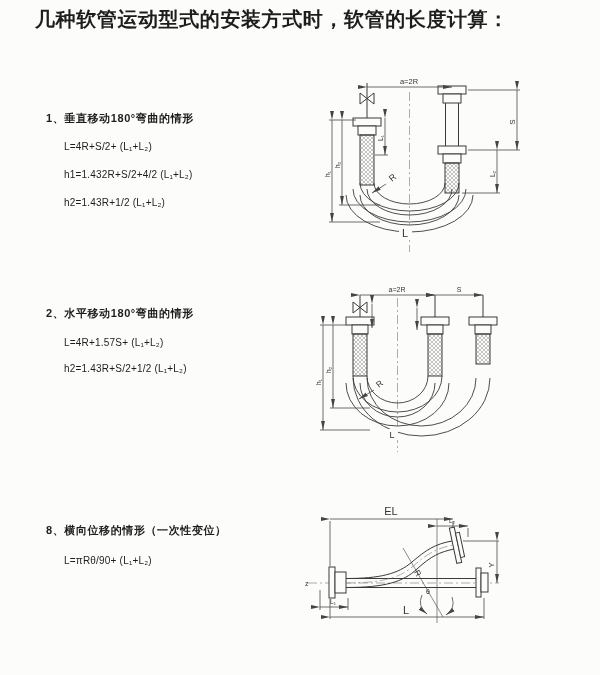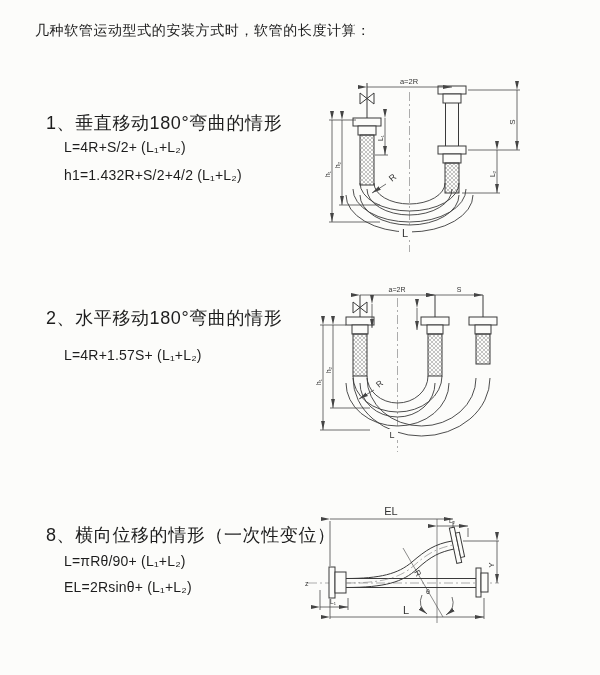--- a/index.html
+++ b/index.html
@@ -2,52 +2,53 @@
 <html><head>
 <meta charset="utf-8">
 <style>
   html,body{margin:0;padding:0}
   body{
     width:600px;height:675px;position:relative;overflow:hidden;
     background:#fcfcfa;color:#1d1d1d;
     font-family:"Liberation Sans","DejaVu Sans",sans-serif;
   }
   .abs{position:absolute}
-  .title{left:35px;top:22px;font-size:14px;font-weight:400;letter-spacing:.6px;white-space:nowrap}
-  .heading{left:46px;font-size:18px;font-weight:400;letter-spacing:.6px;white-space:nowrap}
-  .formulas{left:64px;font-size:14px;letter-spacing:.2px;white-space:nowrap}
+  .title{left:35px;top:6px;font-size:20px;font-weight:700;letter-spacing:.6px;white-space:nowrap}
+  .heading{left:46px;font-size:11px;font-weight:700;letter-spacing:.6px;white-space:nowrap}
+  .formulas{left:64px;font-size:10px;letter-spacing:.2px;white-space:nowrap}
   .formulas div{height:26px;line-height:26px}
   .formulas.sp28 div{height:28px;line-height:28px}
   svg{position:absolute}
   svg text{font-family:"Liberation Sans","DejaVu Sans",sans-serif;fill:#333}
   .obj{stroke:#3a3a3a;stroke-width:1;fill:none}
   .dim{stroke:#4a4a4a;stroke-width:.8;fill:none}
   .cl{stroke:#8a8a8a;stroke-width:.7;fill:none;stroke-dasharray:9 3 2 3}
   .thin{stroke:#5a5a5a;stroke-width:.7;fill:none}
 </style>
 </head>
 <body>
 
 <div class="abs title">几种软管运动型式的安装方式时，软管的长度计算：</div>
 
 <div class="abs heading" style="top:111px">1、垂直移动180°弯曲的情形</div>
 <div class="abs formulas sp28" style="top:133px">
   <div>L=4R+S/2+ (L₁+L₂)</div>
   <div>h1=1.432R+S/2+4/2 (L₁+L₂)</div>
+  <div>h2=1.43R+1/2 (L₁+L₂)</div>
 </div>
 
 <div class="abs heading" style="top:306px">2、水平移动180°弯曲的情形</div>
-<div class="abs formulas" style="top:342px">
+<div class="abs formulas" style="top:330px">
   <div>L=4R+1.57S+ (L₁+L₂)</div>
+  <div>h2=1.43R+S/2+1/2 (L₁+L₂)</div>
 </div>
 
 <div class="abs heading" style="top:523px">8、横向位移的情形（一次性变位）</div>
 <div class="abs formulas" style="top:548px">
   <div>L=πRθ/90+ (L₁+L₂)</div>
-  <div>EL=2Rsinθ+ (L₁+L₂)</div>
 </div>
 
 <svg style="left:312px;top:70px" width="285" height="200" viewBox="0 0 285 200">
   <defs>
     <marker id="m1" markerWidth="10" markerHeight="8" refX="9.2" refY="3" orient="auto" markerUnits="userSpaceOnUse">
       <path d="M0,1 L9.2,3 L0,5 Z" fill="#444"></path>
     </marker>
     <pattern id="p1" width="4" height="4" patternUnits="userSpaceOnUse">
       <path d="M0,4 L4,0 M0,0 L4,4" stroke="#8a8a8a" stroke-width="0.5"></path>
     </pattern>

